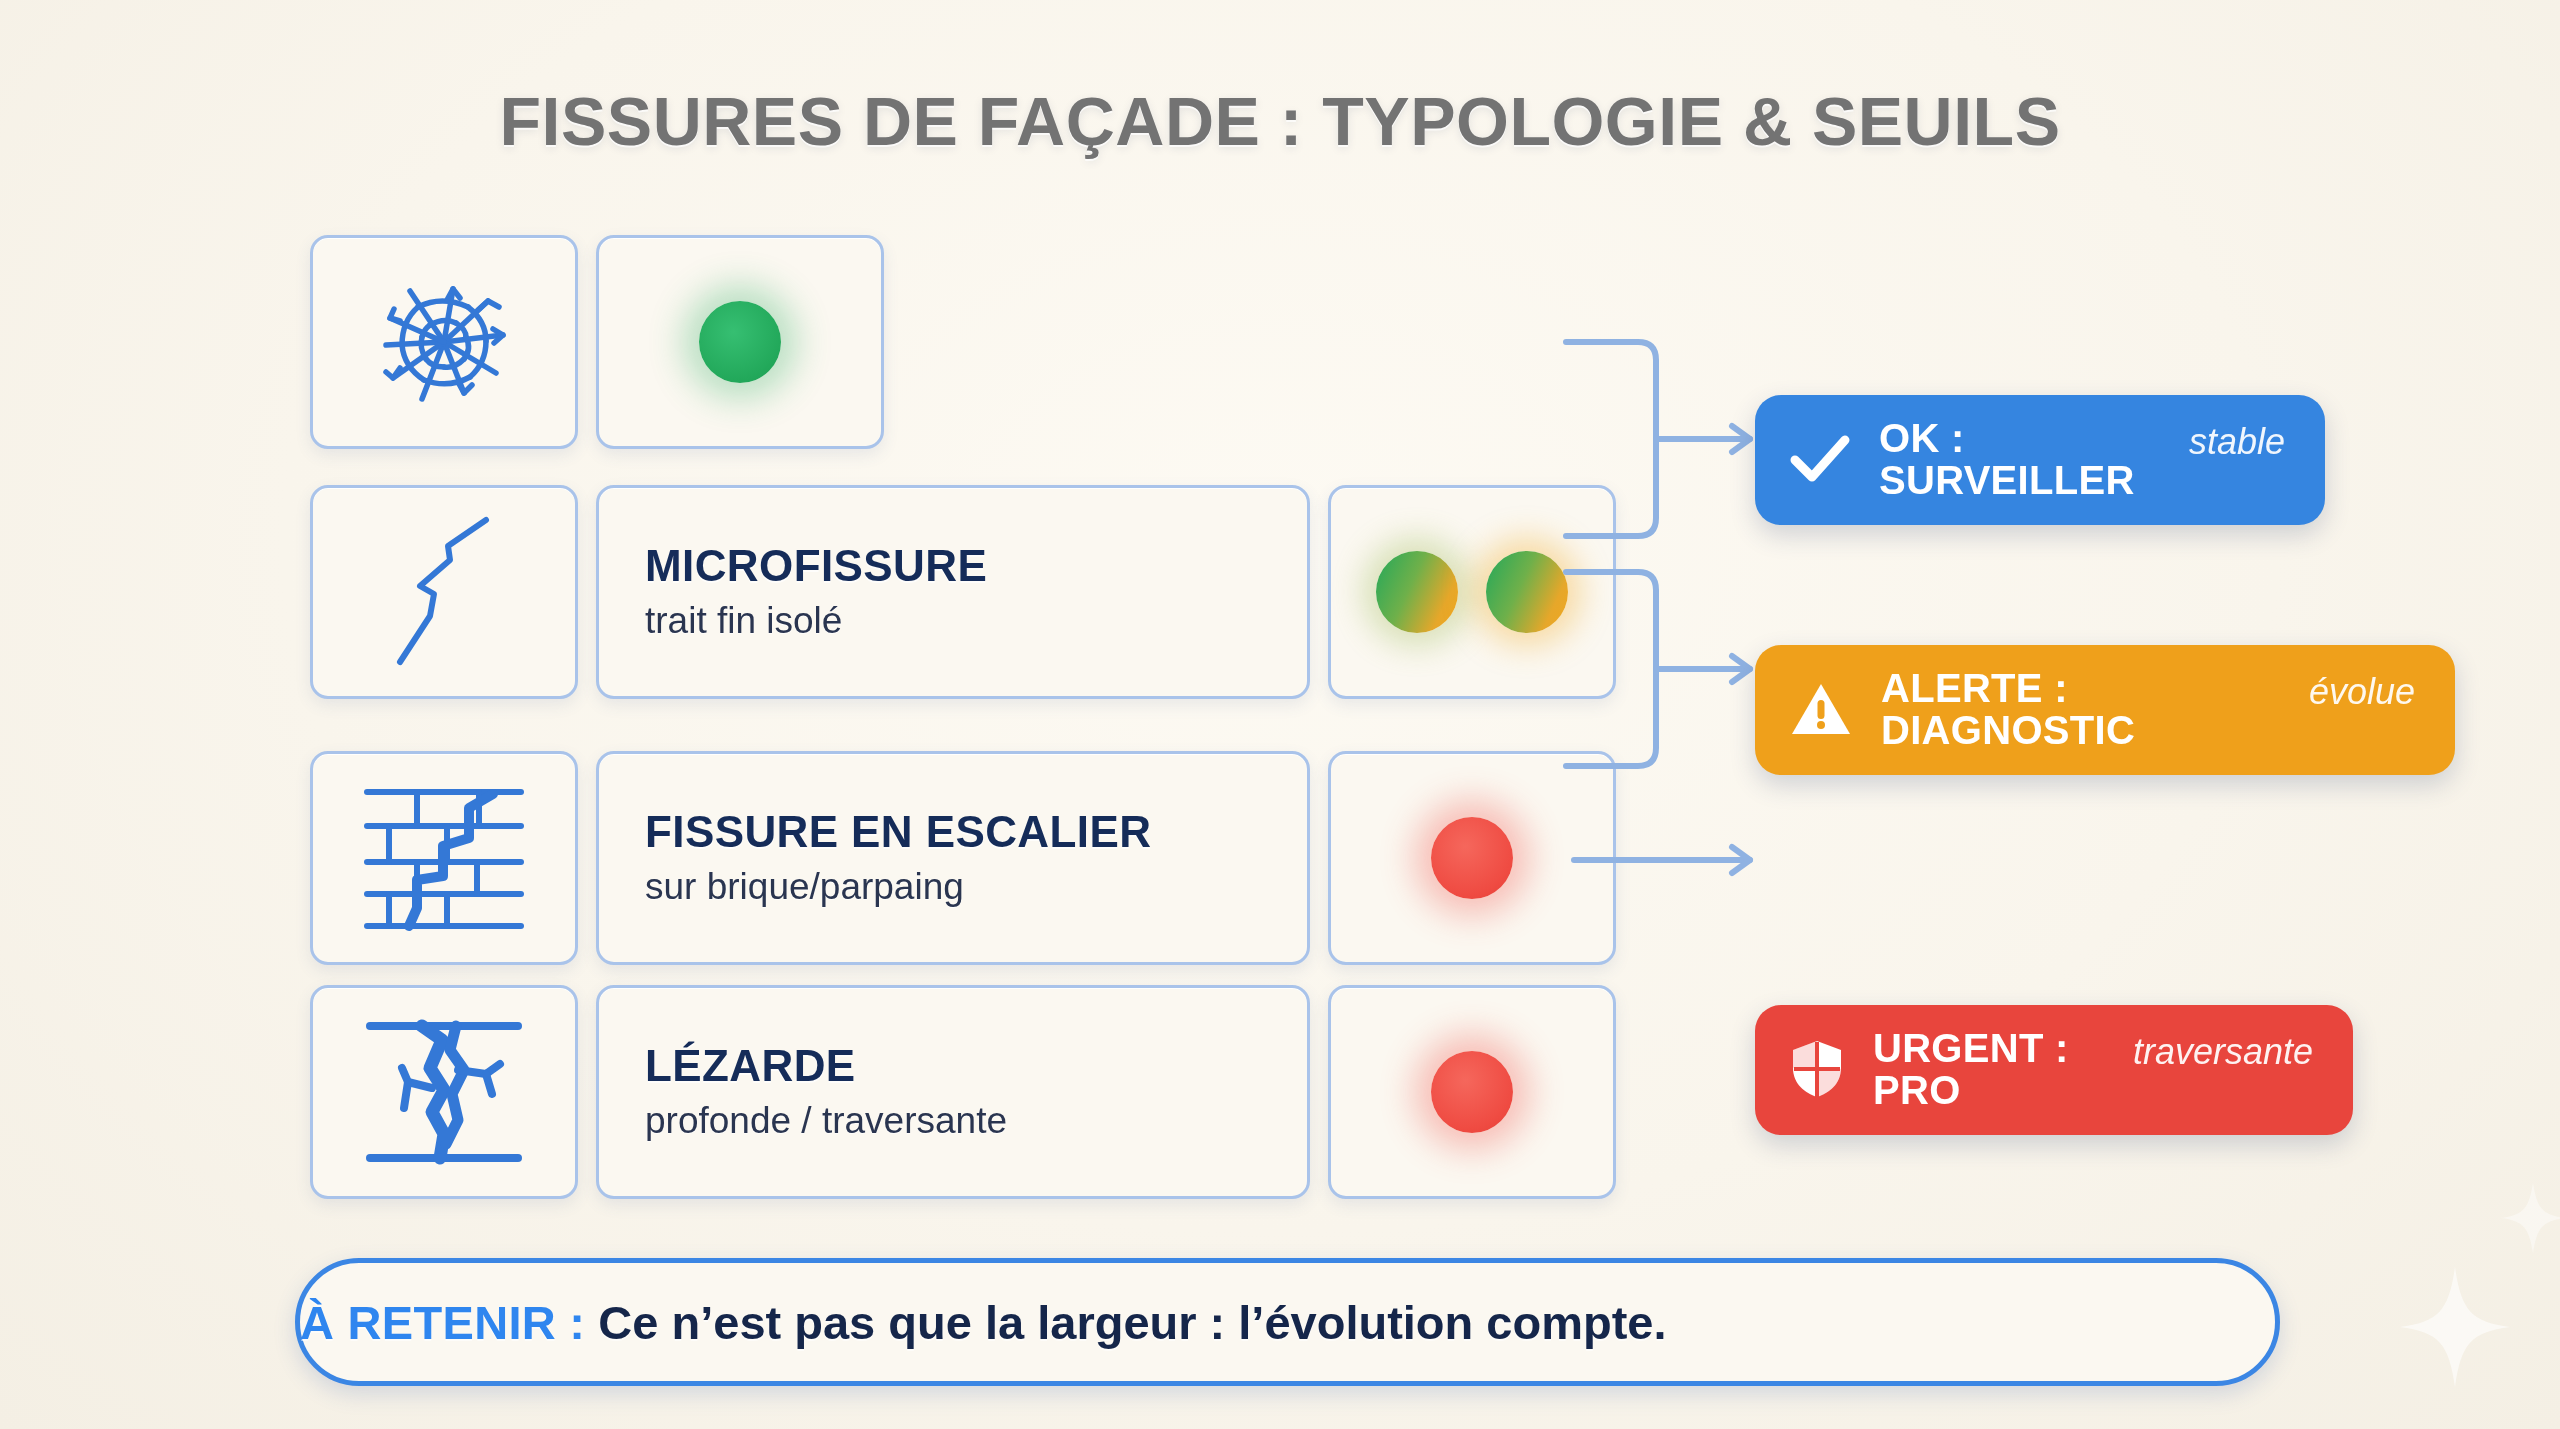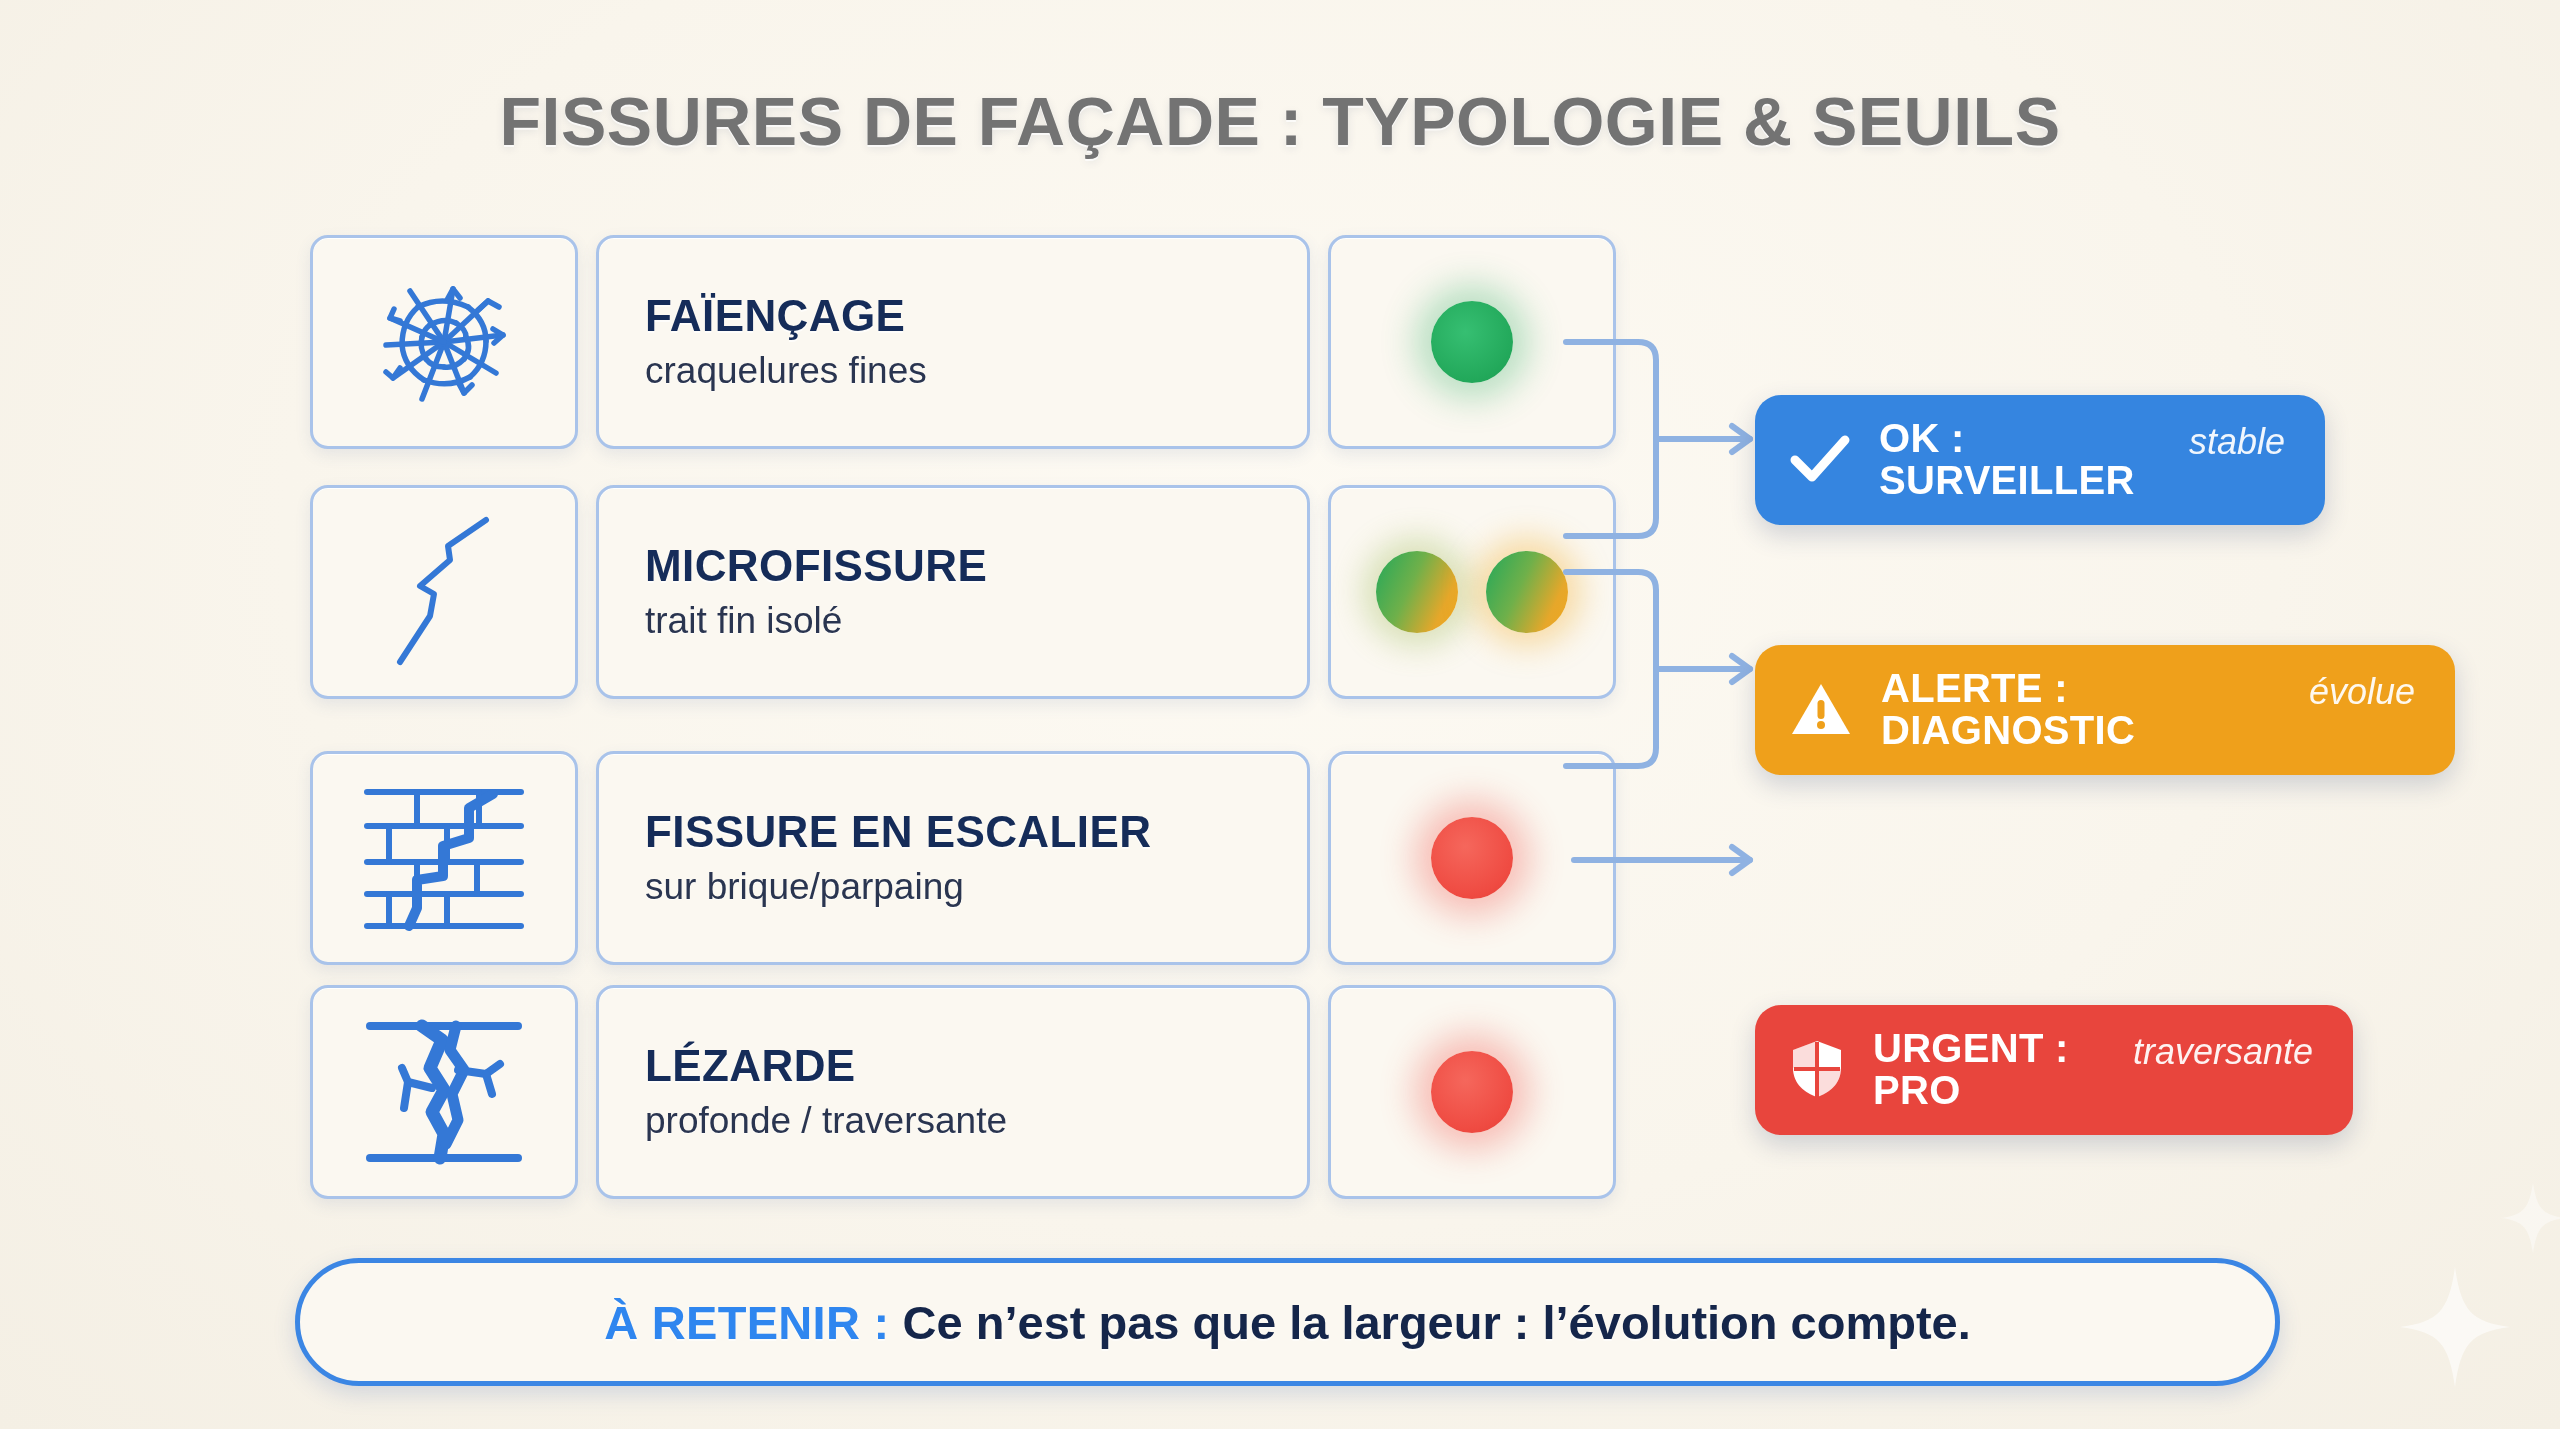--- a/index.html
+++ b/index.html
@@ -116,21 +116,21 @@
   .badge-urgent{left:1755px;top:1005px;width:598px;background:#e8453d;}
 
   
   .footer{
     position:absolute;left:295px;top:1258px;
     width:1985px;height:128px;
     background:#fbf8f1;
     border:5px solid #3b86e4;
     border-radius:64px;
     box-shadow:0 8px 22px rgba(50,90,170,.18);
-    display:flex;align-items:center;justify-content:center;
+    display:flex;align-items:center;justify-content:flex-start;
     box-sizing:border-box;
   }
   .footer-line{white-space:nowrap;}
   .footer-key{
     font-size:47px;font-weight:bold;color:#2f86ef;letter-spacing:.3px;
     text-shadow:0 2px 0 rgba(255,255,255,.6);
   }
   .footer-text{
     font-size:47px;font-weight:bold;color:#15264a;
     text-shadow:0 2px 0 rgba(255,255,255,.6);
@@ -190,24 +190,20 @@
             <path d="M128 38 L118 47 M128 38 L139 44"></path>
             <path d="M143 72 L133 66 M143 72 L134 80"></path>
             <path d="M33 115 L40 105 M33 115 L26 109"></path>
             <path d="M104 130 L98 119 M104 130 L112 122"></path>
             <path d="M30 55 L40 58 M30 55 L34 46"></path>
             <path d="M93 26 L87 37 M93 26 L100 35"></path>
           </g>
         </svg>
       </span>
     </div>
-    <div class="card label-card">
-      <div class="label-title">FAÏENÇAGE</div>
-      <div class="label-sub">craquelures fines</div>
-    </div>
     <div class="card dot-card">
       <span class="dot green"></span>
     </div>
   </div>
 
   <div class="row r1">
     <div class="card icon-card">
       <span>
         <svg width="132" height="160" viewBox="0 0 132 160">
           <path d="M22 150 L52 104 L56 82 L42 74 L72 48 L70 34 L108 8" fill="none" stroke="#3478d6" stroke-width="6" stroke-linecap="round" stroke-linejoin="round"></path>

